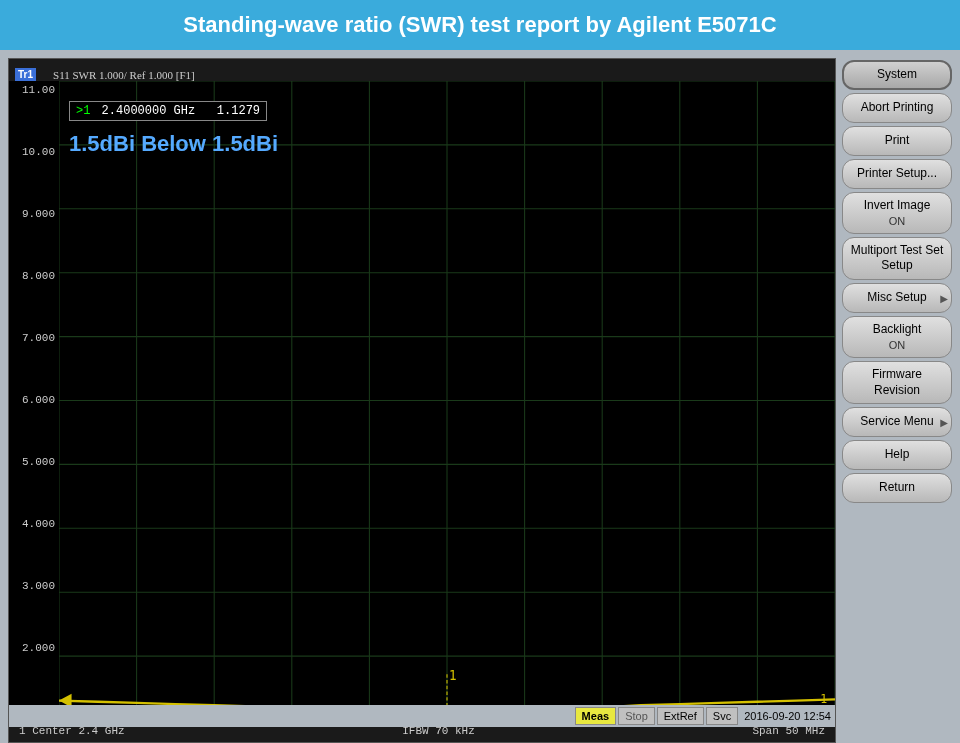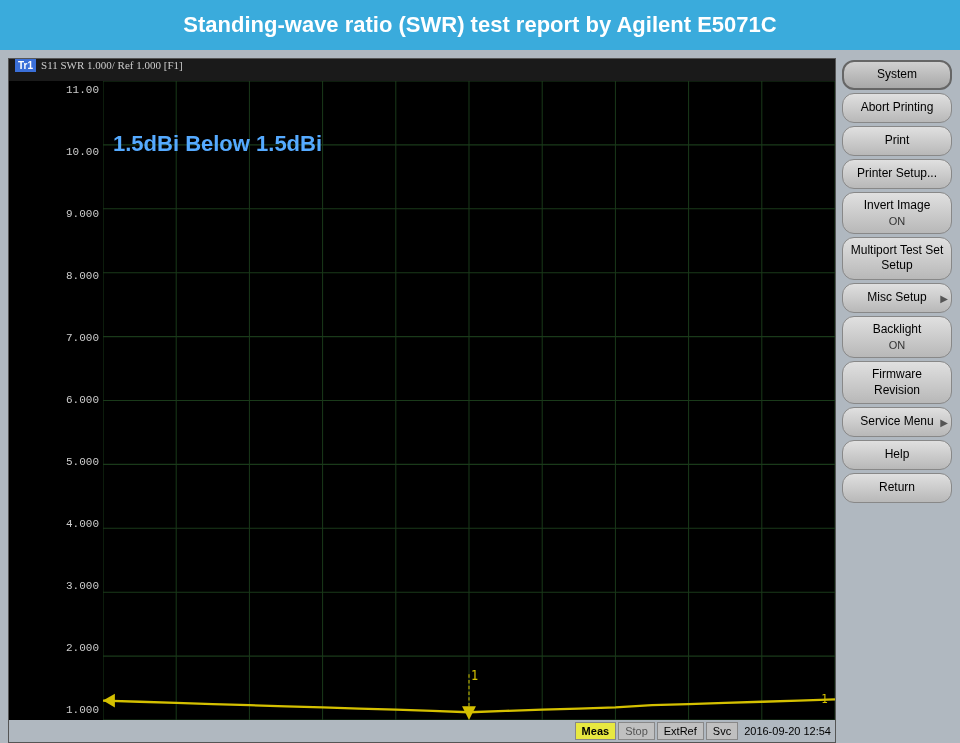--- a/index.html
+++ b/index.html
@@ -44,43 +44,42 @@
       border: 1px solid #555;
       display: flex;
       flex-direction: column;
     }
 
     
     #chart-topbar {
       height: 22px;
       background: #1a1a1a;
       display: flex;
-      align-items: flex-start;
+      align-items: flex-end;
       padding: 0 6px;
-      gap: 5px;
+      gap: 17px;
     }
     .trl-badge {
       background: #3a6fd8;
       color: white;
       font-size: 10px;
       padding: 1px 3px;
       font-weight: bold;
     }
     .chart-info-text {
       color: #ccc;
       font-size: 11px;
       font-family: Liberation Serif, serif;
     }
 
     
     #chart-plot {
       flex: 1;
       position: relative;
       overflow: hidden;
-      margin-left: 44px;
     }
 
     
     #y-axis {
       position: absolute;
       left: 0;
       top: 0;
       bottom: 0;
       width: 50px;
       display: flex;
@@ -136,21 +135,21 @@
     }
     .bottom-info {
       color: #ccc;
       font-size: 11px;
       font-family: 'Courier New', monospace;
     }
 
     
     #status-bar {
       position: absolute;
-      bottom: 0;
+      bottom: 15px;
       left: 0;
       right: 0;
       height: 22px;
       background: #b0b8c0;
       display: flex;
       align-items: center;
       justify-content: flex-end;
       padding-right: 4px;
       gap: 2px;
     }
@@ -299,20 +298,24 @@
 
         <polygon points="370,560 363,548 377,548" fill="#d4c000"></polygon>
 
         <text x="372" y="525" fill="#d4c000" font-size="12" font-family="monospace">1</text>
 
         <text x="726" y="545" fill="#d4c000" font-size="11" font-family="monospace">1</text>
 
         <polygon points="0,543 12,537 12,549" fill="#d4c000"></polygon>
       </svg>
 
+      <div id="marker-box">
+        <span class="marker-arrow">&gt;1</span>
+        <span>2.4000000 GHz &nbsp; 1.1279</span>
+      </div>
 
       <div id="annotation">1.5dBi Below 1.5dBi</div>
     </div>
 
     <div id="chart-bottombar">
       <span class="bottom-info">1  Center 2.4 GHz</span>
       <span class="bottom-info">IFBW 70 kHz</span>
       <span class="bottom-info">Span 50 MHz</span>
     </div>
 

